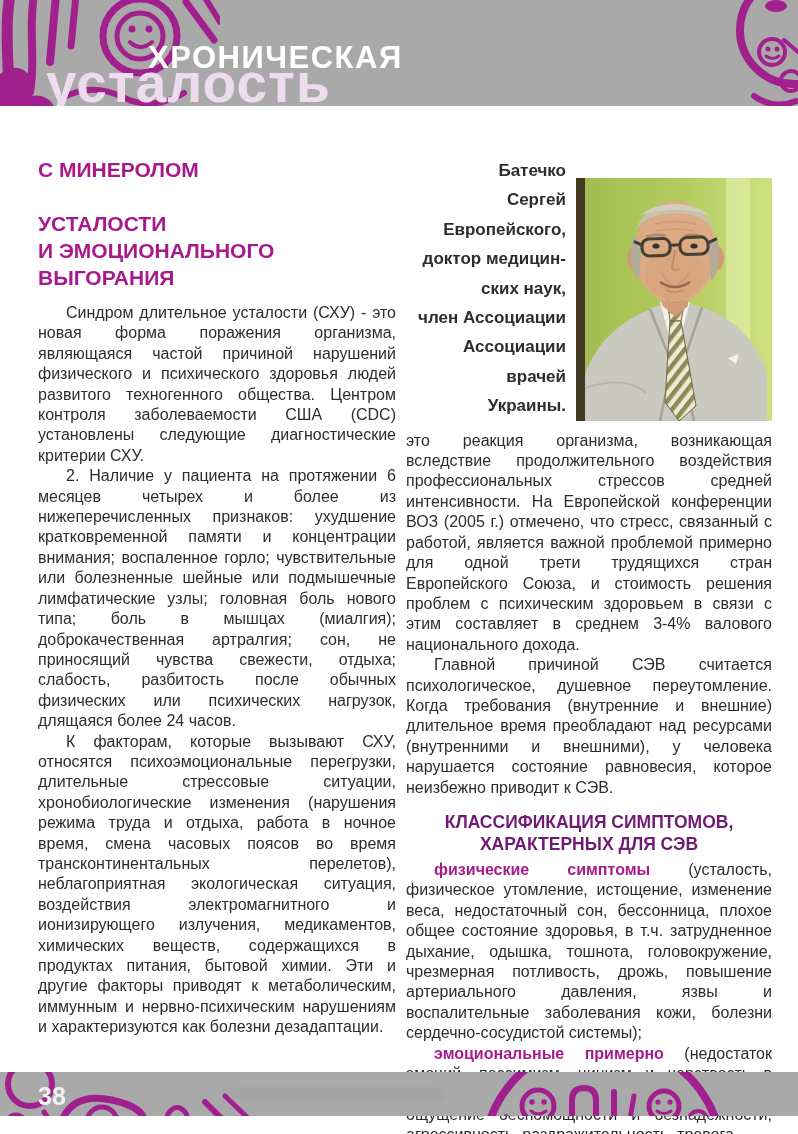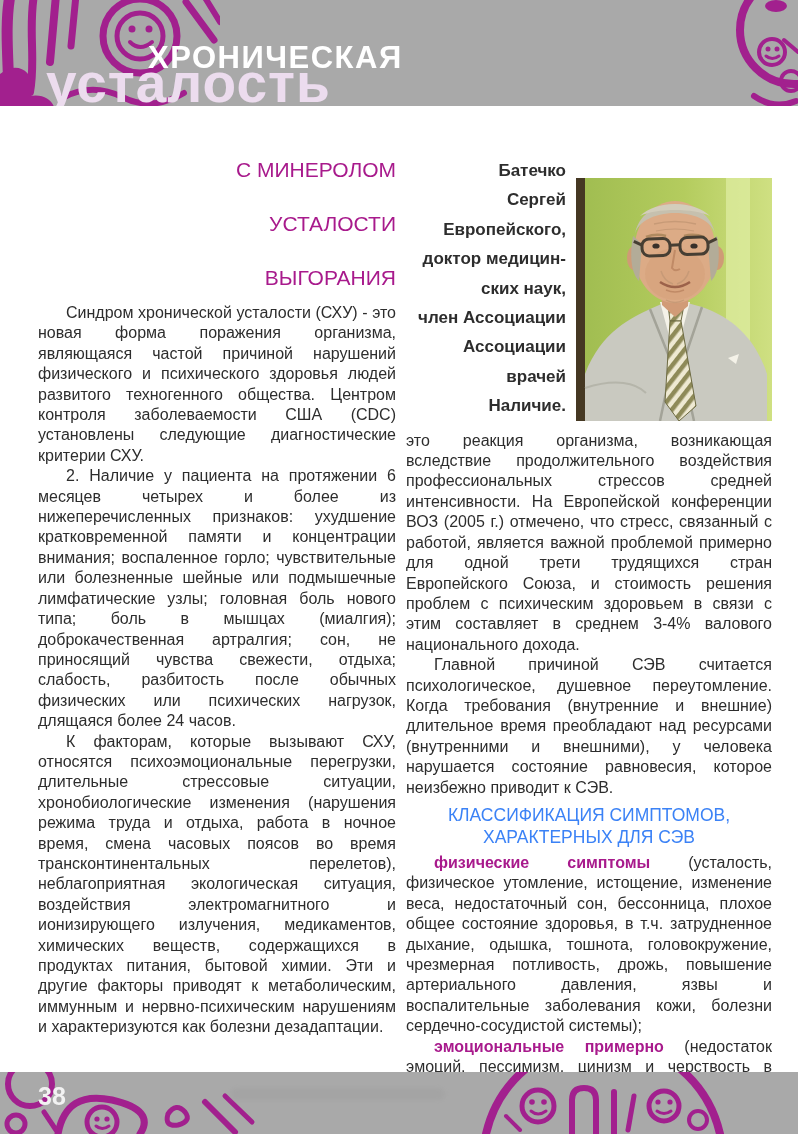--- a/index.html
+++ b/index.html
@@ -4,21 +4,21 @@
 <style>
   html,body{margin:0;padding:0;}
   body{
     width:798px;height:1134px;position:relative;background:#ffffff;
     font-family:"Liberation Sans",sans-serif;overflow:hidden;
     -webkit-font-smoothing:antialiased;
   }
   
   .band{position:absolute;left:0;width:798px;background:#a9a9a9;overflow:hidden;}
   .band.header{top:0;height:106px;}
-  .band.footer{top:1072px;height:62px;}
+  .band.footer{top:1072px;height:44px;}
   .doodle{position:absolute;pointer-events:none;}
   .title1{
     position:absolute;left:148px;top:40px;font-size:31px;font-weight:700;
     color:#ffffff;letter-spacing:1.5px;white-space:nowrap;z-index:3;
   }
   .title2{
     position:absolute;left:46px;top:51px;font-size:55px;font-weight:700;
     color:#ecdcee;letter-spacing:1px;white-space:nowrap;z-index:3;
   }
   .page-num{
@@ -27,32 +27,32 @@
   }
   .watermark{
     position:absolute;left:230px;top:16px;width:215px;height:12px;
     background:#9e9e9e;opacity:.45;border-radius:6px;filter:blur(2px);
   }
   
   .col{position:absolute;color:#2d2d2d;}
   .col-left{left:38px;top:156px;width:358px;}
   .col-right{left:406px;top:150px;width:366px;}
   .art-title{
-    text-align:right;font-size:21px;line-height:27px;font-weight:400;
+    text-align:left;font-size:21px;line-height:27px;font-weight:700;
     color:#a81a8c;margin:0 0 12px 0;
   }
   p.body{
     margin:0;font-size:16px;line-height:20.4px;text-align:justify;
     text-indent:28px;color:#2d2d2d;
   }
   p.body.noindent{text-indent:0;}
   .lead{font-weight:700;color:#a81a8c;}
   .section-head{
-    text-align:center;font-size:17.5px;line-height:22px;font-weight:400;
-    color:#3b82f6;margin:6px 0 5px 0;
+    text-align:center;font-size:17.5px;line-height:22px;font-weight:700;
+    color:#701a75;margin:13px 0 5px 0;
   }
   
   .author{display:flex;align-items:flex-end;margin-bottom:10px;}
   .author-caption{
     flex:1;text-align:right;font-weight:700;font-size:17px;line-height:29.4px;
     padding:6px 10px 0 0;color:#2d2d2d;
   }
   .author-photo{
     width:196px;height:243px;flex:0 0 196px;position:relative;
   }
@@ -94,41 +94,41 @@
   </svg>
   <div class="title1">ХРОНИЧЕСКАЯ</div>
   <div class="title2">усталость</div>
 </div>
 
 <div class="col col-left">
   <h1 class="art-title">
     <span>С МИНЕРОЛОМ</span><br>
     <br>
     <span>УСТАЛОСТИ</span><br>
-    <br>
+    <span>И ЭМОЦИОНАЛЬНОГО</span><br>
     <span>ВЫГОРАНИЯ</span>
   </h1>
-  <p class="body">Синдром хронической усталости (СХУ) - это новая форма поражения организма, являющаяся частой причиной нарушений физического и психического здоровья людей развитого техногенного общества. Центром контроля заболеваемости США (CDC) установлены следующие диагностические критерии СХУ.</p>
+  <p class="body">Синдром длительное усталости (СХУ) - это новая форма поражения организма, являющаяся частой причиной нарушений физического и психического здоровья людей развитого техногенного общества. Центром контроля заболеваемости США (CDC) установлены следующие диагностические критерии СХУ.</p>
   <p class="body">2. Наличие у пациента на протяжении 6 месяцев четырех и более из нижеперечисленных признаков: ухудшение кратковременной памяти и концентрации внимания; воспаленное горло; чувствительные или болезненные шейные или подмышечные лимфатические узлы; головная боль нового типа; боль в мышцах (миалгия); доброкачественная артралгия; сон, не приносящий чувства свежести, отдыха; слабость, разбитость после обычных физических или психических нагрузок, длящаяся более 24 часов.</p>
   <p class="body">К факторам, которые вызывают СХУ, относятся психоэмоциональные перегрузки, длительные стрессовые ситуации, хронобиологические изменения (нарушения режима труда и отдыха, работа в ночное время, смена часовых поясов во время трансконтинентальных перелетов), неблагоприятная экологическая ситуация, воздействия электромагнитного и ионизирующего излучения, медикаментов, химических веществ, содержащихся в продуктах питания, бытовой химии. Эти и другие факторы приводят к метаболическим, иммунным и нервно-психическим нарушениям и характеризуются как болезни дезадаптации.</p>
 
 </div>
 
 <div class="col col-right">
 
   <div class="author">
     <div class="author-caption">
       <span>Батечко</span><br>
       <span>Сергей</span><br>
       <span>Европейского,</span><br>
       <span>доктор медицин-</span><br>
       <span>ских наук,</span><br>
       <span>член Ассоциации</span><br>
       <span>Ассоциации врачей</span><br>
-      <span>Наличие.</span>
+      <span>Украины.</span>
     </div>
 
     <div class="author-photo">
       <svg width="196" height="243" viewBox="0 0 196 243">
         <defs>
           <linearGradient id="bgGrad" x1="0" y1="0" x2="1" y2="0">
             <stop offset="0" stop-color="#9fbc50"></stop>
             <stop offset="0.55" stop-color="#b4cc5e"></stop>
             <stop offset="1" stop-color="#cfe082"></stop>
           </linearGradient>

